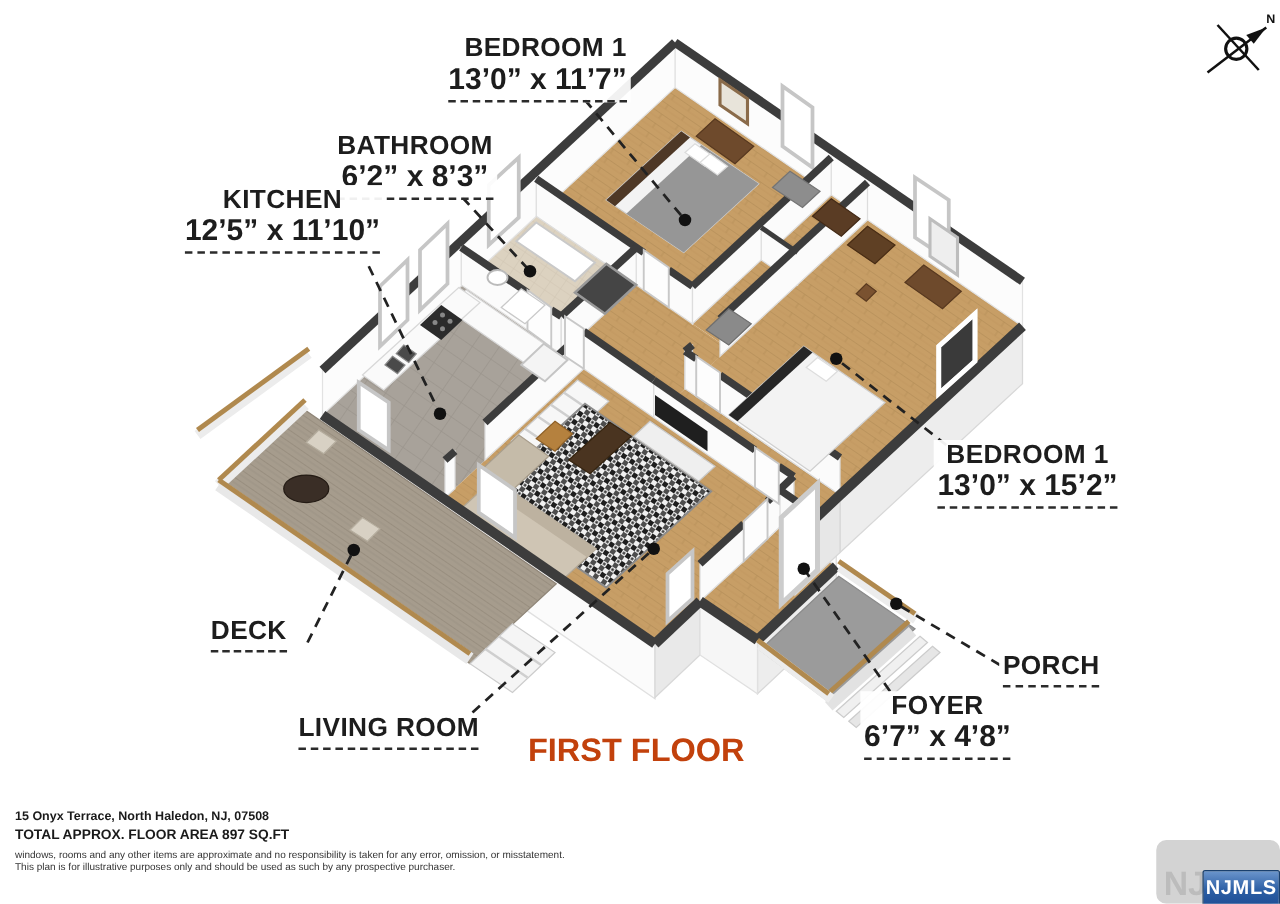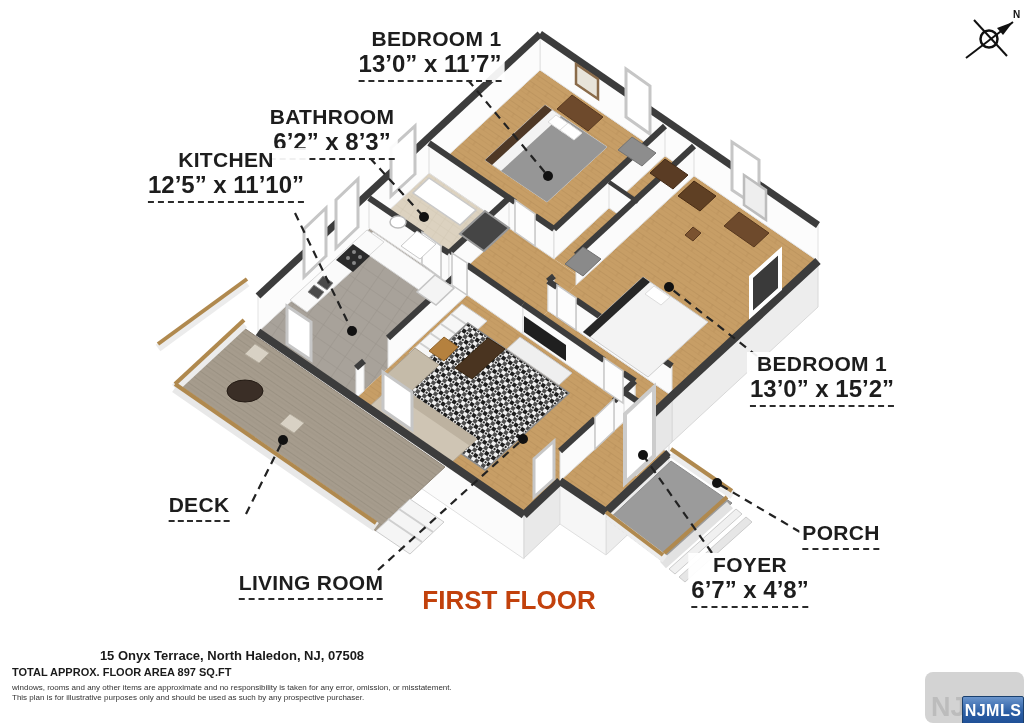--- a/index.html
+++ b/index.html
@@ -7,21 +7,21 @@
        font-family:"Liberation Sans", sans-serif;}
   #plan-svg{position:absolute;left:0;top:0;}
   .lbl{position:absolute;transform:translateX(-50%);text-align:center;color:#1d1d1d;
        background:rgba(255,255,255,.93);padding:0 3px;line-height:1.12;z-index:5;}
   .lbl .name{font-size:21px;font-weight:600;letter-spacing:.3px;white-space:nowrap;}
   .lbl .dims{font-size:24px;font-weight:600;white-space:nowrap;}
   .lbl .dash{height:0;border-top:2.5px dashed #2b2b2b;margin-top:3px;}
   #floor-title{position:absolute;transform:translateX(-50%);font-size:26px;font-weight:700;
        color:#c2410c;white-space:nowrap;z-index:5;}
   #footer{position:absolute;left:12px;top:648px;width:440px;color:#1a1a1a;z-index:5;}
-  #footer .addr{font-size:13px;font-weight:600;margin-bottom:3px;text-align:center;}
+  #footer .addr{font-size:10px;font-weight:600;margin-bottom:3px;}
   #footer .area{font-size:11px;font-weight:700;margin-bottom:5px;}
   #footer .disc{font-size:8px;line-height:9.5px;color:#333;}
   #watermark{position:absolute;left:925px;top:672px;width:99px;height:51px;background:#d3d3d3;
        border-radius:8px;overflow:hidden;z-index:6;}
   #watermark .wm-text{font-size:27px;font-weight:800;color:#bcbcbc;letter-spacing:0;
        position:absolute;left:6px;top:20px;white-space:nowrap;}
   #njmls-badge{position:absolute;left:962px;top:696px;width:60px;height:27px;z-index:7;
        background:linear-gradient(#6b95cc 0%,#2c5fa5 55%,#1f4f96 100%);
        border:1px solid #1a406e;border-radius:2px;display:flex;align-items:center;justify-content:center;}
   #njmls-badge span{color:#fff;font-weight:700;font-size:16px;letter-spacing:.5px;}

